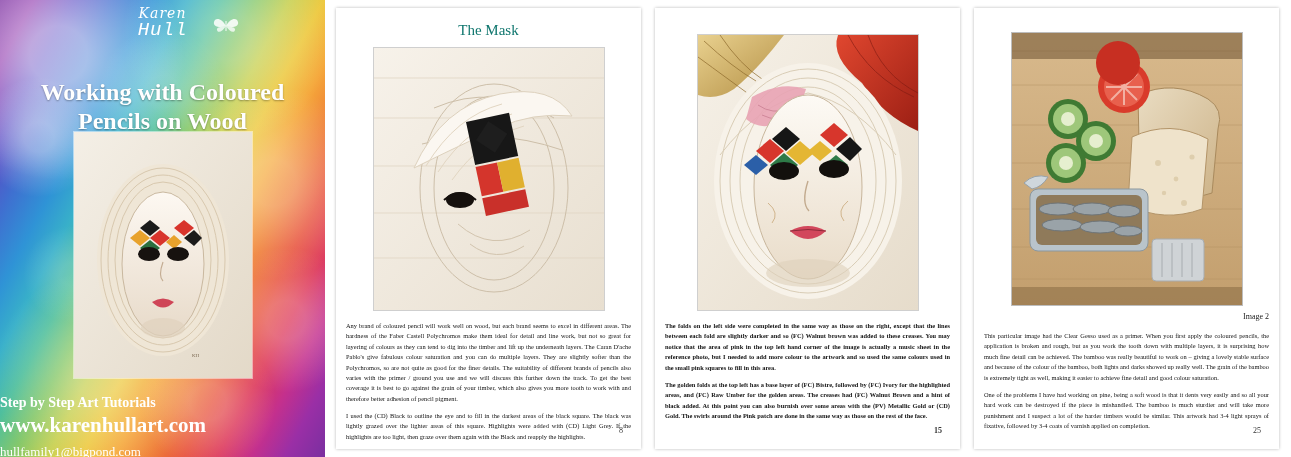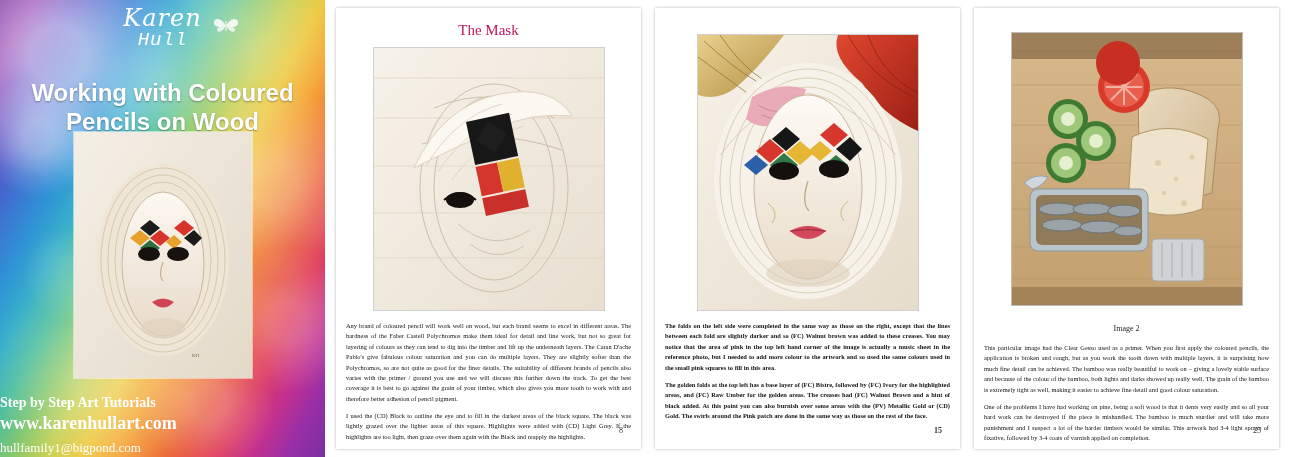--- a/index.html
+++ b/index.html
@@ -34,68 +34,68 @@
       radial-gradient(circle at 22% 60%, rgba(255,255,255,0.18) 0 3%, rgba(255,255,255,0) 13%),
       radial-gradient(circle at 64% 88%, rgba(255,255,255,0.25) 0 4%, rgba(255,255,255,0) 15%);
     pointer-events:none;
   }
   .cover-inner{position:relative;z-index:3;width:100%;height:100%;}
 
   .logo{
     position:absolute;left:0;right:0;top:6px;text-align:center;
     color:#fff;line-height:1.0;
   }
-  .logo .l1{font-family:"DejaVu Serif", serif;font-size:24px;letter-spacing:1px;font-style:italic;}
+  .logo .l1{font-family:"DejaVu Serif", serif;font-size:14px;letter-spacing:1px;font-style:italic;}
   .logo .l2{font-family:Liberation Mono, monospace;font-size:19px;letter-spacing:1px;font-style:italic;margin-top:1px;text-align:center;}
   .butterfly{
     position:absolute;right:86px;top:16px;font-size:22px;color:#ffffff;opacity:.95;
   }
 
   .cover-title{
     position:absolute;left:8px;right:8px;top:78px;text-align:center;
-    color:#ffffff;font-family:Liberation Sans, sans-serif;font-weight:bold;
+    color:#ffffff;font-family:Liberation Serif, serif;font-weight:bold;
     font-size:24px;line-height:1.22;
     text-shadow:0 1px 2px rgba(0,0,0,.35);
   }
   .cover-img{
     position:absolute;left:50%;transform:translateX(-50%);
     top:132px;width:178px;height:246px;
     background:#f2ece3;
     box-shadow:0 0 0 1px rgba(255,255,255,.5);
     overflow:hidden;
   }
   .cover-caption{
     position:absolute;left:0;right:0;top:395px;color:#fff;
   }
   .cover-caption .c1{font-size:14px;font-weight:bold;font-family:"Liberation Serif",serif;}
-  .cover-caption .c2{font-size:18px;font-weight:bold;margin-top:2px;font-family:"Liberation Serif",serif;}
+  .cover-caption .c2{font-size:21px;font-weight:bold;margin-top:2px;font-family:"Liberation Serif",serif;}
   .cover-caption .c3{font-size:13px;margin-top:6px;font-family:"Liberation Serif",serif;}
 
   
   .page{
     position:absolute;top:8px;height:441px;background:#ffffff;
     box-shadow:0 0 3px rgba(0,0,0,.28);
   }
   .page.p1{left:336px;width:305px;}
   .page.p2{left:655px;width:305px;font-weight:bold;}
   .page.p3{left:974px;width:305px;}
 
   .page-inner{position:absolute;inset:10px;}
   .page-title{
-    text-align:center;color:#be185d;font-size:15px;font-family:"Liberation Serif",serif;
+    text-align:center;color:#0f766e;font-size:15px;font-family:"Liberation Serif",serif;
     margin-top:4px;margin-bottom:8px;
   }
   .figure{
     margin:0 auto;border:1px solid #cfcfcf;background:#efe9e0;position:relative;overflow:hidden;
   }
   .fig1{width:230px;height:262px;}
   .fig2{width:220px;height:275px;margin-top:16px;}
   .fig3{width:230px;height:272px;margin-top:14px;border:1px solid #bdbdbd;}
   .fig-caption{
-    text-align:center;font-size:8px;color:#222;margin-top:18px;font-family:"Liberation Serif",serif;
+    text-align:right;font-size:8px;color:#222;margin-top:6px;font-family:"Liberation Serif",serif;
   }
   .body-text{
     margin-top:10px;font-size:6.4px;line-height:1.62;text-align:justify;color:#141414;
     font-family:"Liberation Serif", serif;
   }
   .body-text p{margin:0 0 7px 0;}
   .page-num{
     position:absolute;right:8px;bottom:4px;font-size:8px;color:#333;
     font-family:"Liberation Serif",serif;
   }

